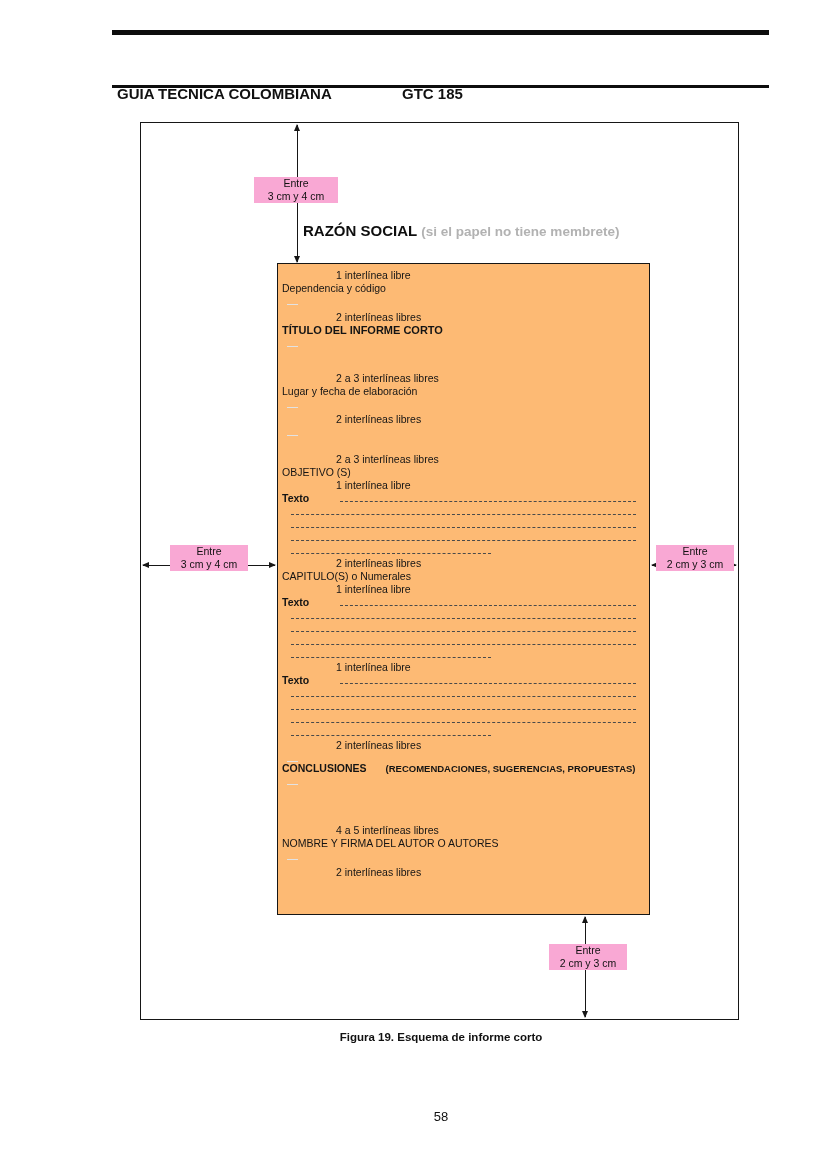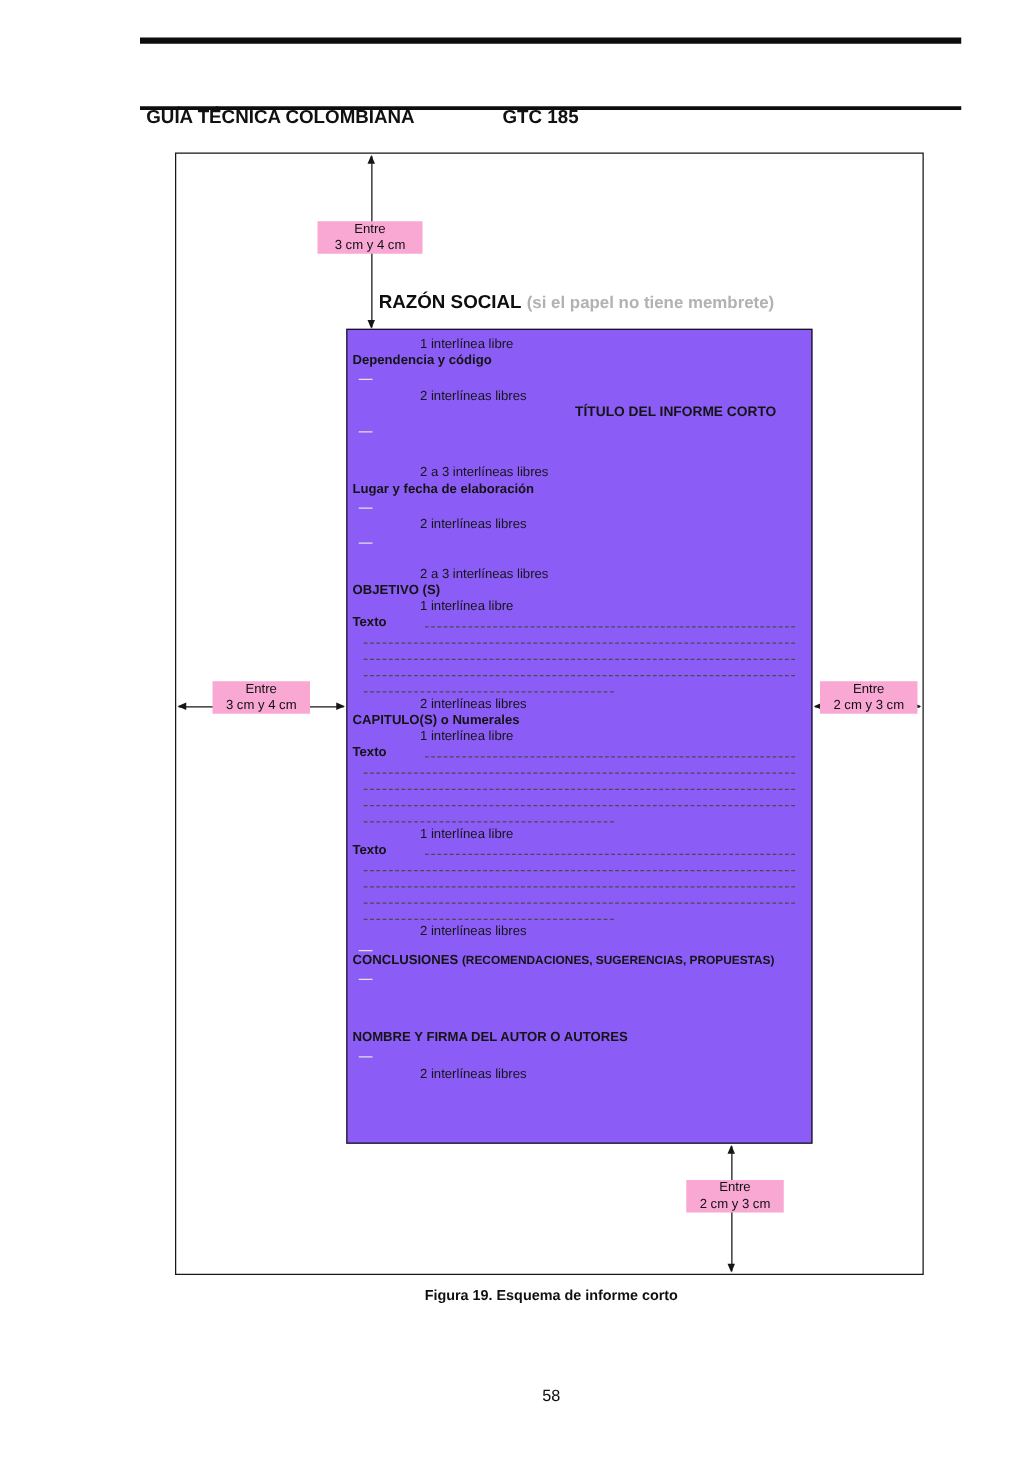--- a/index.html
+++ b/index.html
@@ -4,52 +4,52 @@
 <style>
   html,body{margin:0;padding:0;background:#ffffff;}
   .page{position:relative;width:828px;height:1171px;background:#fff;font-family:"Liberation Sans",sans-serif;color:#111;overflow:hidden;}
   .abs{position:absolute;}
   #rule-thick{left:112px;top:30px;width:657px;height:5px;background:#0d0d0d;}
   #rule-thin{left:112px;top:85px;width:657px;height:3px;background:#0d0d0d;}
   .header-title{font-weight:bold;font-size:15px;line-height:18px;white-space:nowrap;margin-top:24px;}
   #title-left{left:117px;top:61px;}
   #title-right{left:402px;top:61px;}
   #outer-box{left:140px;top:122px;width:597px;height:896px;border:1.5px solid #161616;}
-  #inner-box{left:277px;top:263px;width:373px;height:652px;border:1px solid #161616;box-sizing:border-box;background:#8b5cf6;}
+  #inner-box{left:277px;top:263px;width:373px;height:652px;border:1px solid #161616;box-sizing:border-box;background:#fdba74;}
   #report-body{position:absolute;left:0;top:0;right:0;bottom:0;padding:5px 0 0 4px;}
   .rrow{font-size:10.5px;line-height:13px;height:13px;white-space:nowrap;color:#141414;}
   .rrow.spacing{padding-left:54px;}
-  .rrow.label{font-weight:bold;}
-  .rrow.title{font-weight:bold;font-size:11px;text-align:right;padding-right:28px;}
+  .rrow.label{font-weight:normal;}
+  .rrow.title{font-weight:bold;font-size:11px;text-align:left;padding-right:28px;}
   .rrow.labelmix b{font-weight:bold;}
   .rrow.texto{display:flex;align-items:flex-start;margin-right:13px;gap:26px;}
   .rrow.texto b{font-weight:bold;padding-right:5px;}
   .rrow.dash{display:flex;margin-left:9px;margin-right:13px;}
   .rrow.dashshort{display:flex;margin-left:9px;width:200px;}
   .dashline{flex:1;height:9px;border-bottom:1.2px dashed #4a4a4a;}
   .rrow.conclusiones{font-weight:bold;font-size:10.5px;}
-  .rrow.conclusiones .small{font-size:9.5px;}
+  .rrow.conclusiones .small{font-size:9.5px;margin-left:16px;}
   .rrow.gap .tick{display:inline-block;margin-left:5px;width:11px;height:8px;border-bottom:1px solid #e2e2e2;}
   .varrow .line{position:absolute;left:4px;top:1px;bottom:1px;width:1px;background:#161616;}
   .harrow .line{position:absolute;top:4px;left:1px;right:1px;height:1px;background:#161616;}
   .ah{position:absolute;width:0;height:0;}
   .ah-up{top:0;left:1px;border-left:3.5px solid transparent;border-right:3.5px solid transparent;border-bottom:7px solid #161616;}
   .ah-down{bottom:0;left:1px;border-left:3.5px solid transparent;border-right:3.5px solid transparent;border-top:7px solid #161616;}
   .ah-left{left:0;top:1px;border-top:3.5px solid transparent;border-bottom:3.5px solid transparent;border-right:7px solid #161616;}
   .ah-right{right:0;top:1px;border-top:3.5px solid transparent;border-bottom:3.5px solid transparent;border-left:7px solid #161616;}
   #top-arrow{left:293px;top:124px;width:9px;height:139px;}
   #left-arrow{left:142px;top:561px;width:134px;height:9px;}
   #right-arrow{left:651px;top:561px;width:86px;height:9px;}
   #bottom-arrow{left:581px;top:916px;width:9px;height:102px;}
   .mlabel{background:#f9a8d4;font-size:10.5px;line-height:13px;text-align:center;z-index:5;}
   #top-margin-label{left:254px;top:177px;width:84px;}
   #left-margin-label{left:170px;top:545px;width:78px;}
   #right-margin-label{left:656px;top:545px;width:78px;}
   #bottom-margin-label{left:549px;top:944px;width:78px;}
-  #razon-social{left:303px;top:233px;font-size:15px;white-space:nowrap;}
+  #razon-social{left:303px;top:222px;font-size:15px;white-space:nowrap;}
   #razon-social .rs{font-weight:bold;color:#0e0e0e;}
   #razon-social .note{font-weight:bold;color:#b2b2b2;font-size:13.5px;}
   #caption{left:54px;top:1031px;width:774px;text-align:center;font-weight:bold;font-size:11.5px;}
   #page-number{left:54px;top:1109px;width:774px;text-align:center;font-size:13px;}
 </style>
 </head>
 <body>
 
 <div class="page">
 
@@ -137,20 +137,21 @@
         <div class="rrow dash">
           <span class="dashline"></span>
         </div>
         <div class="rrow dashshort">
           <span class="dashline"></span>
         </div>
         <div class="rrow spacing">2 interlíneas libres</div>
         <div class="rrow gap" style="height: 10px;"><span class="tick"></span></div>
         <div class="rrow conclusiones"><b>CONCLUSIONES </b><span class="small">(RECOMENDACIONES, SUGERENCIAS, PROPUESTAS)</span></div>
         <div class="rrow gap" style="height: 49px;"><span class="tick"></span></div>
+        <div class="rrow spacing">4 a 5 interlíneas libres</div>
         <div class="rrow label">NOMBRE Y FIRMA DEL AUTOR O AUTORES</div>
         <div class="rrow gap" style="height: 16px;"><span class="tick"></span></div>
         <div class="rrow spacing">2 interlíneas libres</div>
       </div>
   </div>
 
   <div class="abs harrow" id="left-arrow">
     <span class="line"></span>
     <span class="ah ah-left"></span>
     <span class="ah ah-right"></span>

